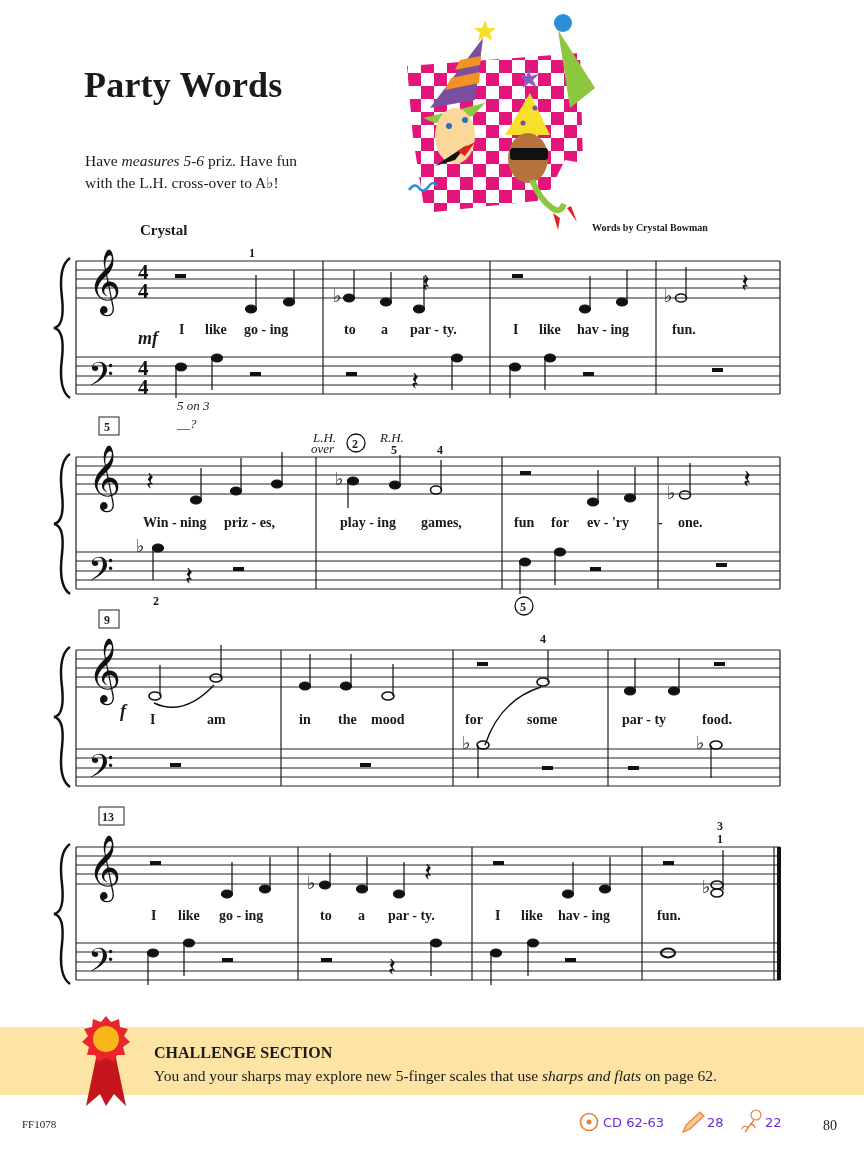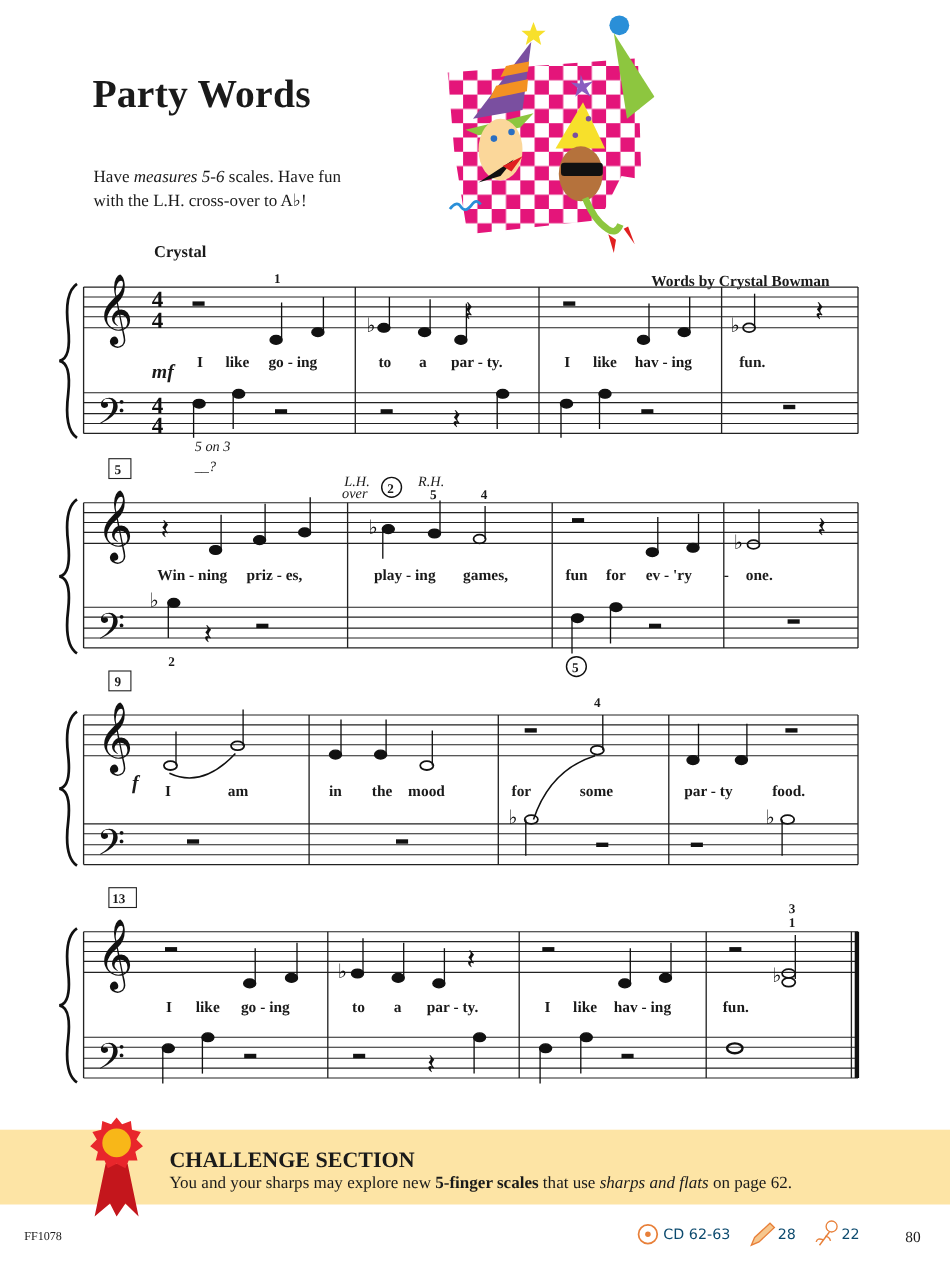--- a/index.html
+++ b/index.html
@@ -3,42 +3,42 @@
 <meta charset="utf-8">
 <style>
   html, body { margin:0; padding:0; background:#ffffff; }
   body { width:864px; height:1152px; position:relative; overflow:hidden;
          font-family:"Liberation Serif","DejaVu Serif",serif; color:#1a1a1a; }
   .abs { position:absolute; }
   #title { left:84px; top:64px; font-size:36px; font-weight:bold; letter-spacing:0.2px; }
   #intro { left:85px; top:150px; font-size:15.5px; line-height:22px; }
   #intro i { }
   #tempo { left:140px; top:222px; font-size:15px; font-weight:bold; }
-  #credit { left:592px; top:222px; font-size:14px; font-weight:bold;margin-top:27px; }
+  #credit { left:592px; top:222px; font-size:10px; font-weight:bold; }
   #art { left:395px; top:8px; width:200px; height:235px; }
   #score { left:0; top:0; width:864px; height:1010px; }
   #challenge { left:0; top:1027px; width:864px; height:68px; background:#fde4a5; }
-  #ch-title { left:154px; top:1044px; font-size:20px; font-weight:bold; }
+  #ch-title { left:154px; top:1044px; font-size:16px; font-weight:bold; }
   #ch-text { left:154px; top:1067px; font-size:15.5px; }
-  #ch-text b { font-weight:bold;text-align:right; } #ch-text i { font-style:italic; }
+  #ch-text b { font-weight:normal;text-align:right; } #ch-text i { font-style:italic; }
   #ribbon { left:78px; top:1014px; width:56px; height:96px; }
   #code { left:22px; top:1118px; font-size:11px; }
-  .foot { font-family:"DejaVu Sans","Liberation Sans",sans-serif; font-size:13px; color:#0c4a6e; top:1115px; }
+  .foot { font-family:"DejaVu Sans","Liberation Sans",sans-serif; font-size:13px; color:#6d28d9; top:1115px; }
   #pageno { left:823px; top:1118px; font-size:14px; font-family:"Liberation Serif",serif; }
   .lyric { font-family:"Liberation Serif",serif; font-weight:bold; font-size:14px; fill:#1a1a1a; }
   .fing { font-family:"Liberation Serif",serif; font-weight:bold; font-size:12px; fill:#1a1a1a; }
   .ital { font-family:"Liberation Serif",serif; font-style:italic; font-size:13px; fill:#1a1a1a; }
   .dyn { font-family:"Liberation Serif",serif; font-style:italic; font-weight:bold; font-size:18px; fill:#1a1a1a; }
 </style>
 </head>
 <body>
 
 <div id="title" class="abs">Party Words</div>
 <div id="intro" class="abs">
-  <span>Have </span><i>measures 5-6</i><span> scales. Have fun</span><br>
+  <span>Have </span><i>measures 5-6</i><span> priz. Have fun</span><br>
   <span>with the L.H. cross-over to A♭!</span>
 </div>
 <div id="tempo" class="abs">Crystal</div>
 <div id="credit" class="abs">Words by Crystal Bowman</div>
 
 <svg id="art" class="abs" viewBox="0 0 200 235">
   <defs>
     <pattern id="chk" width="26" height="26" patternUnits="userSpaceOnUse">
       <rect width="26" height="26" fill="#ffffff"></rect>
       <rect width="13" height="13" fill="#e4157a"></rect>

